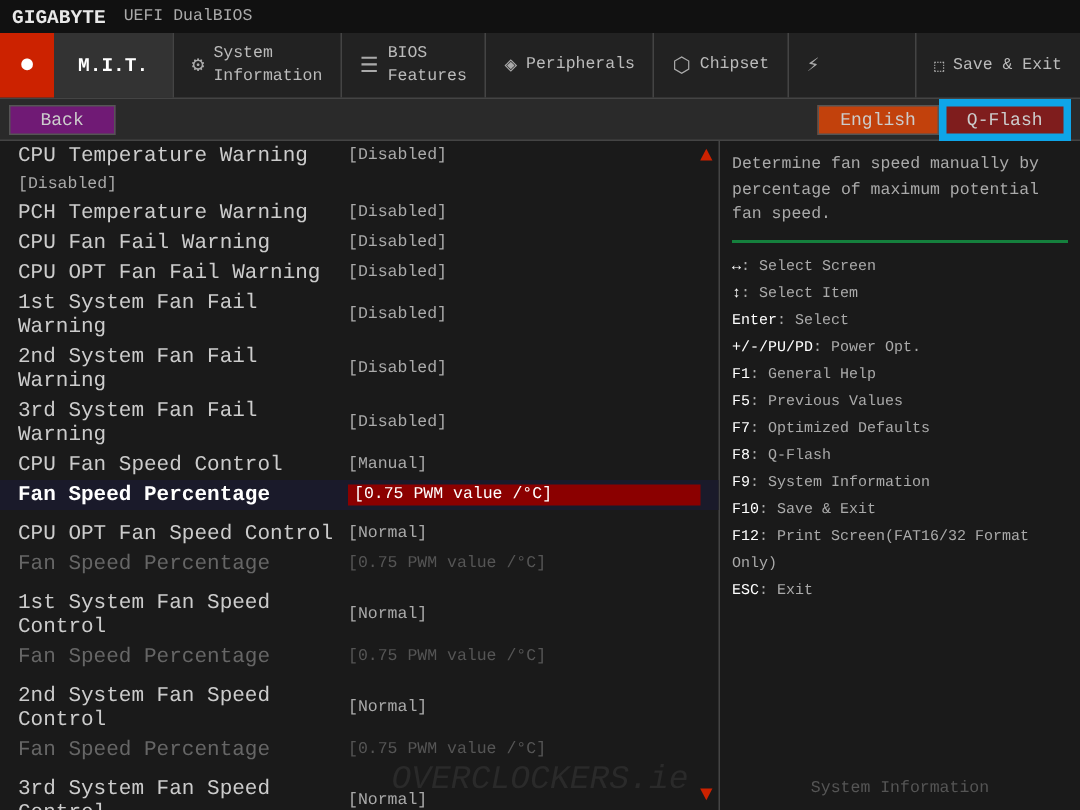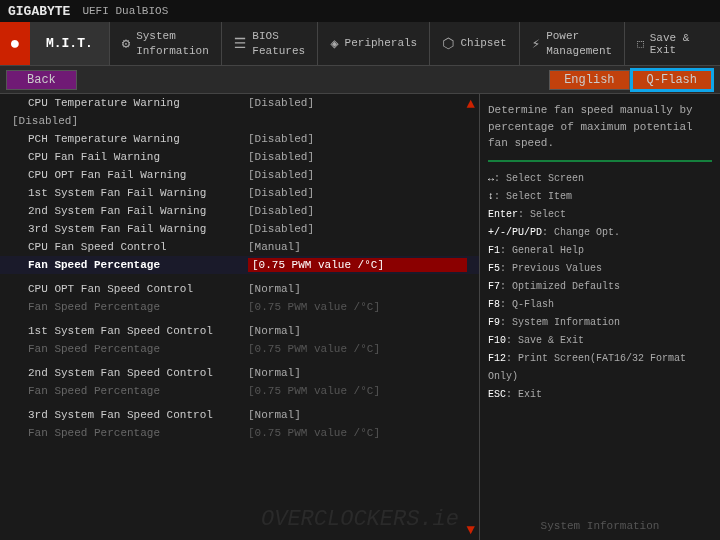--- a/index.html
+++ b/index.html
@@ -106,22 +106,22 @@
       margin-left: auto;
       background: #c2410c;
       border: 1px solid #555;
       color: #ccc;
       padding: 2px 14px;
       font-size: 12px;
       cursor: pointer;
       font-family: 'Courier New', monospace;
     }
     .qflash-btn {
-      background: #c2410c;
-      border: 3px solid #0ea5e9;
+      background: #7f1d1d;
+      border: 5px solid #0ea5e9;
       color: #ccc;
       padding: 2px 14px;
       font-size: 12px;
       margin-right: 6px;
       cursor: pointer;
       font-family: 'Courier New', monospace;
     }
 
     
     .main-content {
@@ -140,23 +140,22 @@
     .menu-item {
       display: flex;
       align-items: center;
       padding: 2px 12px;
       min-height: 18px;
       cursor: pointer;
     }
     .menu-item.selected { background: #1a1a2a; }
     .item-label {
       color: #ccc;
-      font-size: 11px;
+      font-size: 14px;
       flex: 0 0 220px;
-      margin-left: 16px;
     }
     .item-label.bold { color: #fff; font-weight: bold; }
     .item-label.dimmed { color: #666; }
     .item-value {
       color: #aaa;
       font-size: 11px;
       flex: 1;
     }
     .item-value.highlighted {
       background: #8b0000;
@@ -251,24 +250,20 @@
     </div>
   </div>
   <div class="nav-item">
     <span class="icon">⬡</span>
     <div class="nav-item-text">
       <span>Chipset</span>
     </div>
   </div>
   <div class="nav-item">
     <span class="icon">⚡</span>
-    <div class="nav-item-text">
-      <span>Power</span>
-      <span>Management</span>
-    </div>
   </div>
   <div class="nav-spacer"></div>
   <div class="nav-save">
     <span class="icon">⬚</span>
     <span>Save &amp; Exit</span>
   </div>
 </div>
 
 <div class="action-bar">
   <button class="back-btn">Back</button>
@@ -362,21 +357,21 @@
 
     <span class="scroll-arrow bottom" style="bottom:2px;">▼</span>
   </div>
 
   <div class="right-panel">
     <div class="help-text">Determine fan speed manually by percentage of maximum potential fan speed.</div>
     <div class="key-hints" id="key-hints-list">
         <div><span class="key">↔</span><span>: Select Screen</span></div>
         <div><span class="key">↕</span><span>: Select Item</span></div>
         <div><span class="key">Enter</span><span>: Select</span></div>
-        <div><span class="key">+/-/PU/PD</span><span>: Change Opt.</span></div>
+        <div><span class="key">+/-/PU/PD</span><span>: Power Opt.</span></div>
         <div><span class="key">F1</span><span>: General Help</span></div>
         <div><span class="key">F5</span><span>: Previous Values</span></div>
         <div><span class="key">F7</span><span>: Optimized Defaults</span></div>
         <div><span class="key">F8</span><span>: Q-Flash</span></div>
         <div><span class="key">F9</span><span>: System Information</span></div>
         <div><span class="key">F10</span><span>: Save &amp; Exit</span></div>
         <div><span class="key">F12</span><span>: Print Screen(FAT16/32 Format Only)</span></div>
         <div><span class="key">ESC</span><span>: Exit</span></div>
       </div>
     <div class="sysinfo-text">System Information</div>

